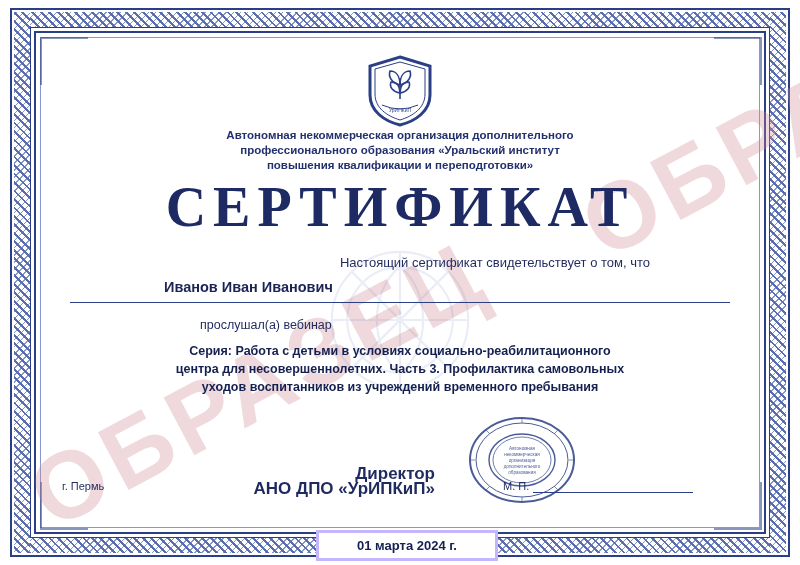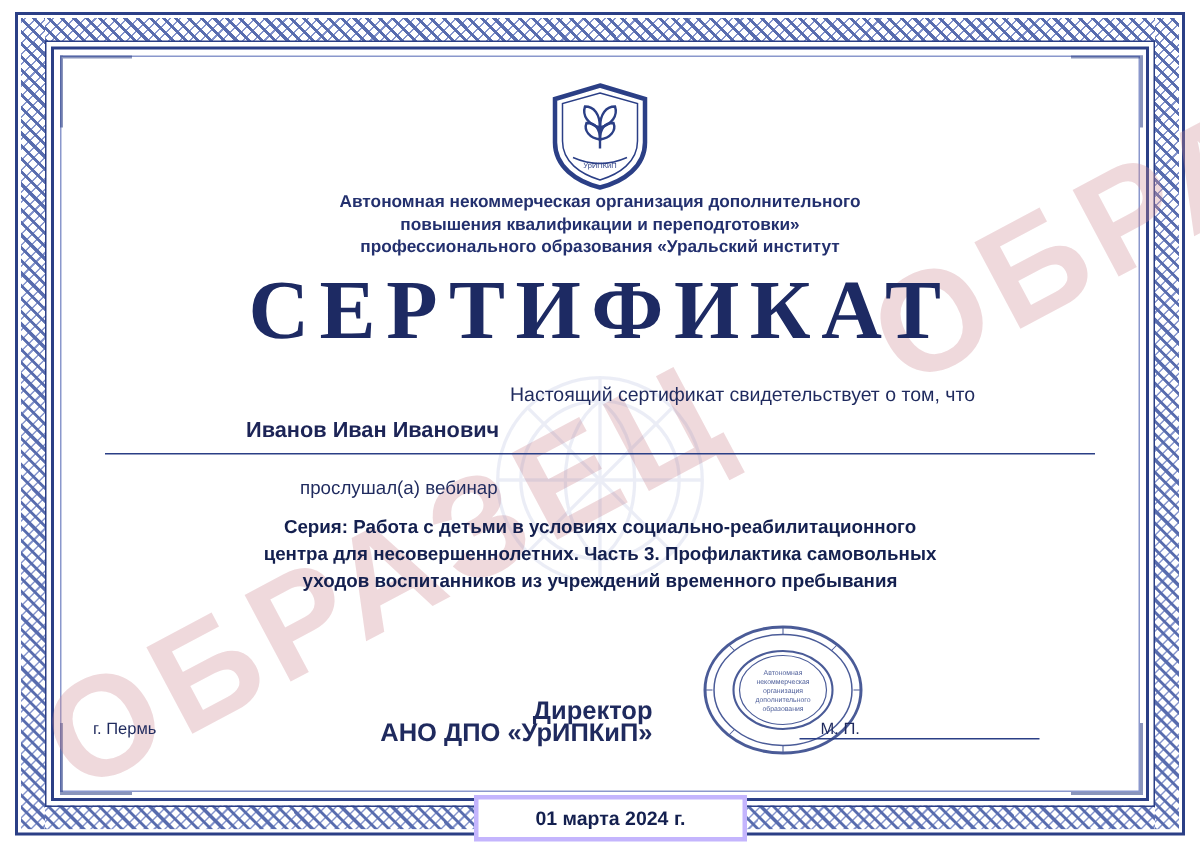--- a/index.html
+++ b/index.html
@@ -191,21 +191,21 @@
     left: 205px; top: 466px;
     width: 230px;
     text-align: right;
     color: #1f2a5e;
     font-size: 17px;
     font-weight: bold;
     line-height: 15px;
   }
   .mp {
     position: absolute;
-    left: 535px; top: 480px;
+    left: 491px; top: 480px;
     color: #1f2a5e;
     font-size: 11px;
     padding-left: 12px;
   }
   .mp-rule {
     position: absolute;
     left: 533px; top: 492px;
     width: 160px;
     border-top: 1px solid #2b3f86;
   }
@@ -266,22 +266,22 @@
       <path d="M34 30 C42 28 46 22 44 16 C38 16 34 21 34 30 Z"></path>
       <path d="M34 38 C27 37 23 32 25 27 C31 27 34 31 34 38 Z"></path>
       <path d="M34 38 C41 37 45 32 43 27 C37 27 34 31 34 38 Z"></path>
     </g>
     <path d="M16 50 Q34 58 52 50" fill="none" stroke="#2b3f86" stroke-width="1"></path>
     <text x="34" y="57" font-size="5" fill="#2b3f86" text-anchor="middle" font-family="Liberation Sans, sans-serif">УрИПКиП</text>
   </svg>
 
   <div class="org">
     <div>Автономная некоммерческая организация дополнительного</div>
+    <div>профессионального образования «Уральский институт</div>
     <div>повышения квалификации и переподготовки»</div>
-    <div>профессионального образования «Уральский институт</div>
   </div>
 
   <div class="title">СЕРТИФИКАТ</div>
 
   <div class="subtitle">Настоящий сертификат свидетельствует о том, что</div>
   <div class="name">Иванов Иван Иванович</div>
   <div class="name-rule"></div>
   <div class="attended">прослушал(а) вебинар</div>
   <div class="course">
     <div>Серия: Работа с детьми в условиях социально-реабилитационного</div>

